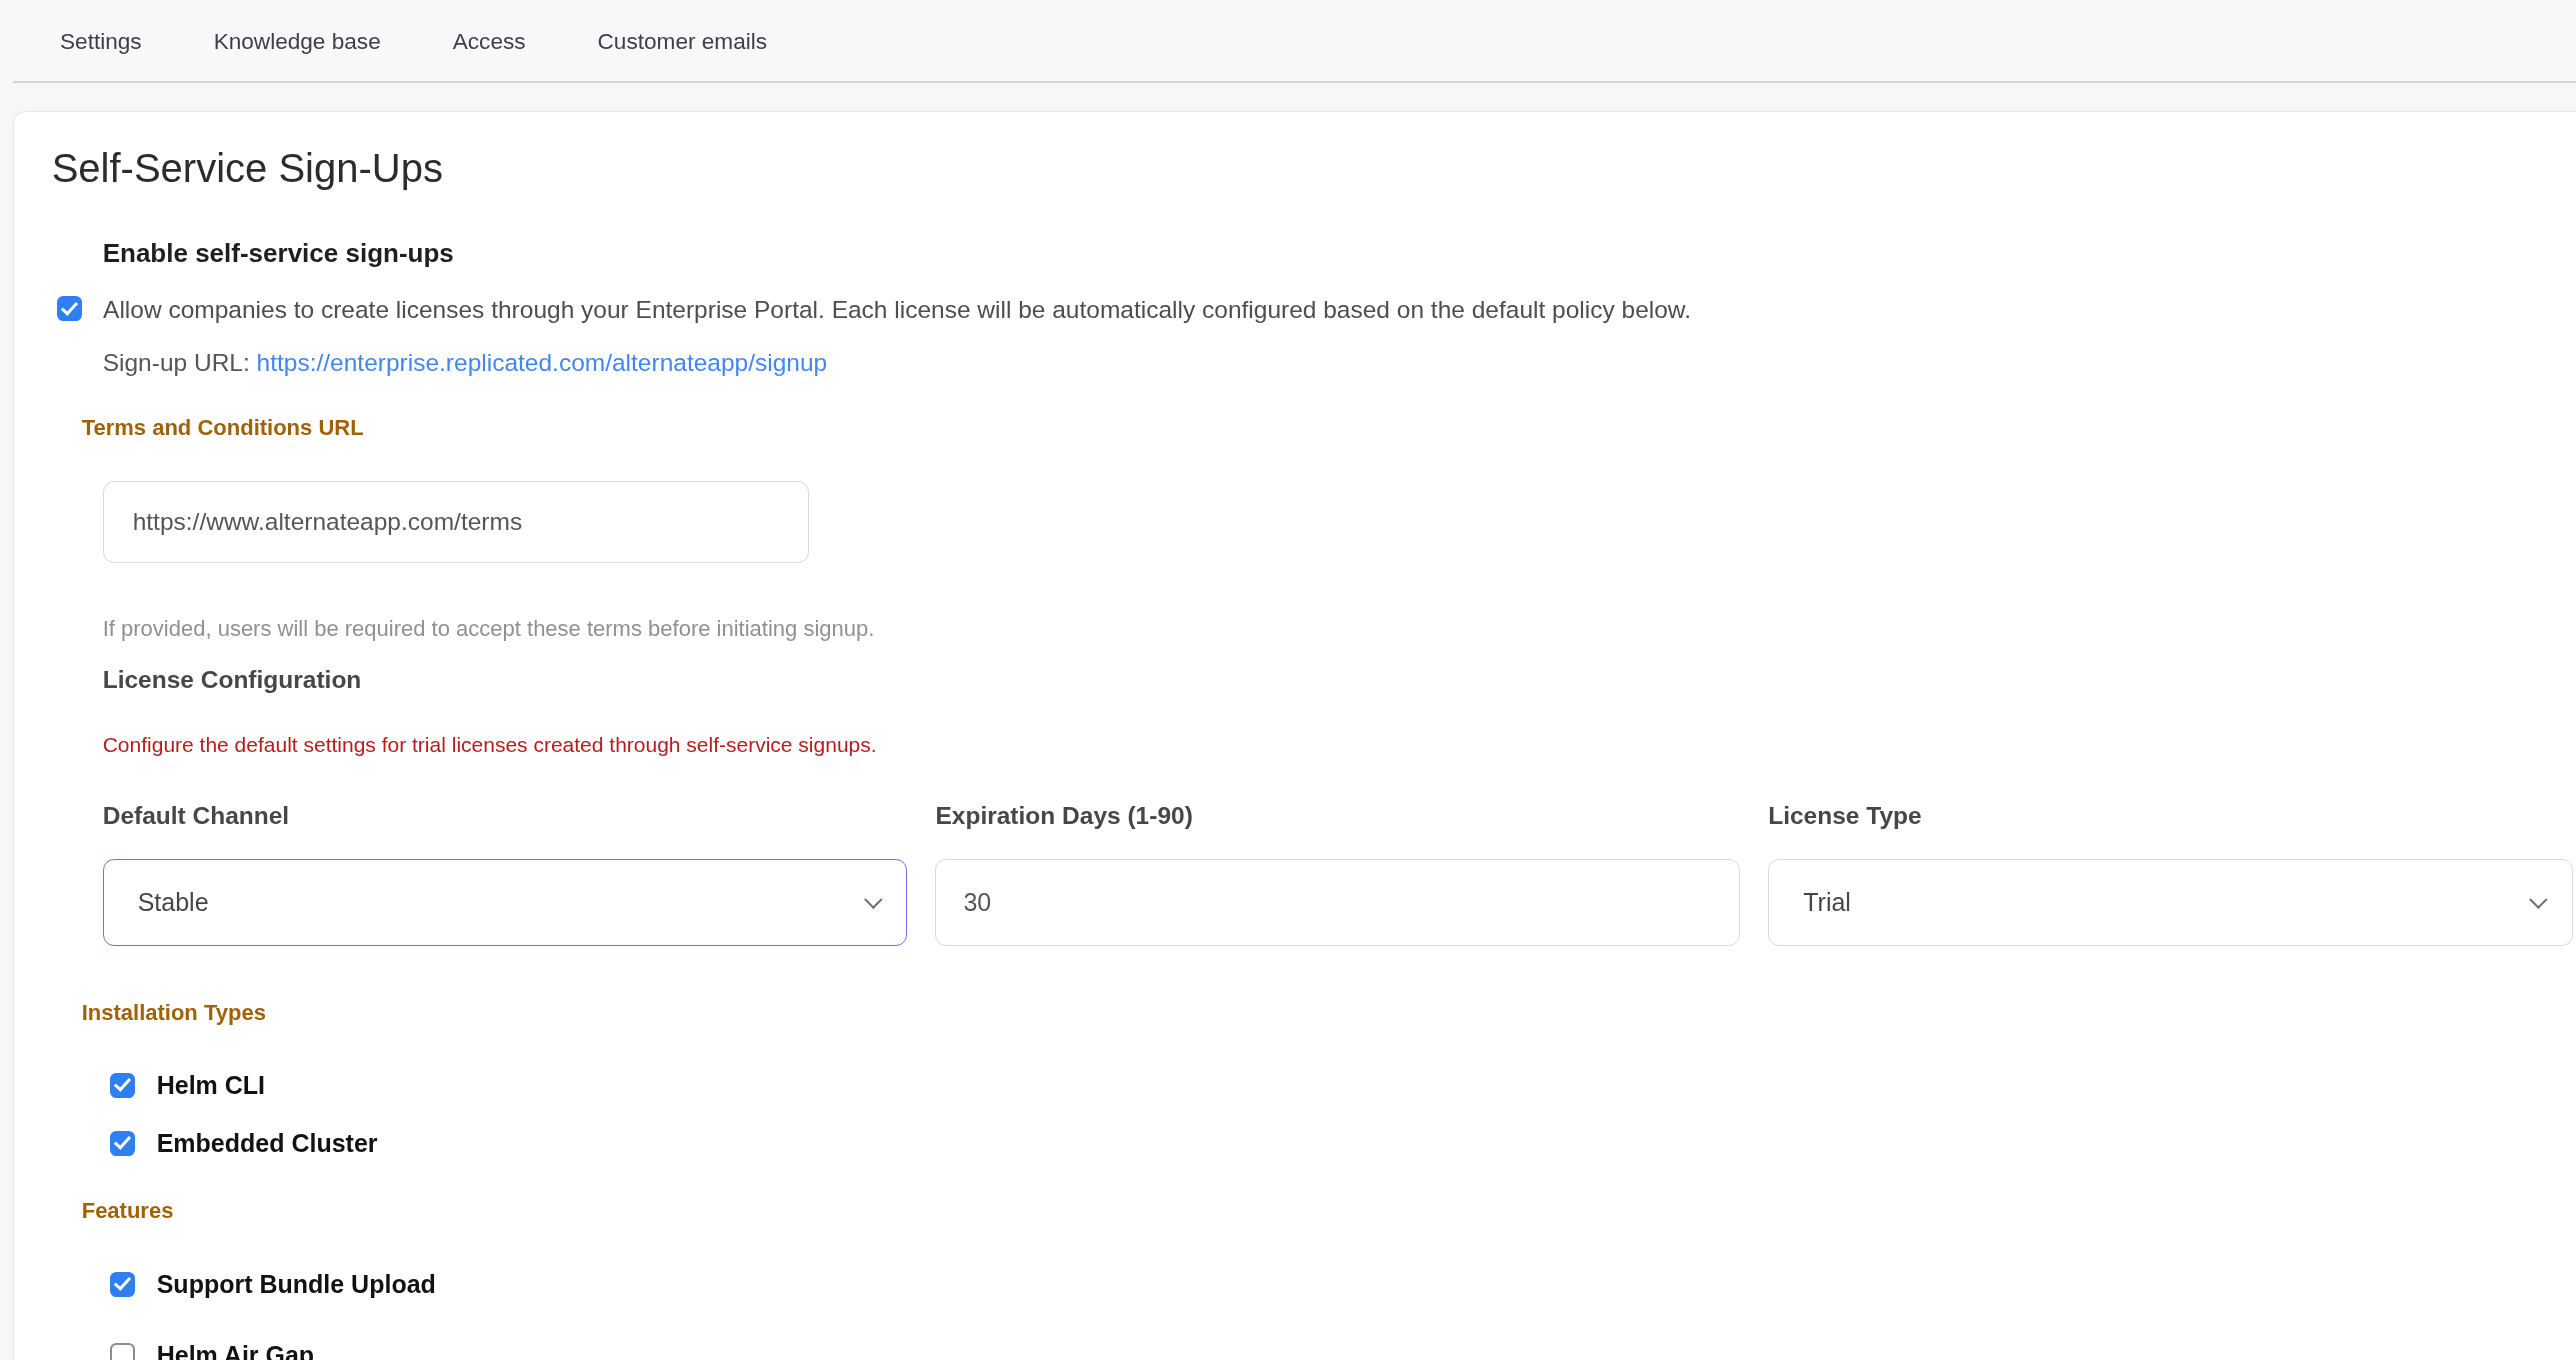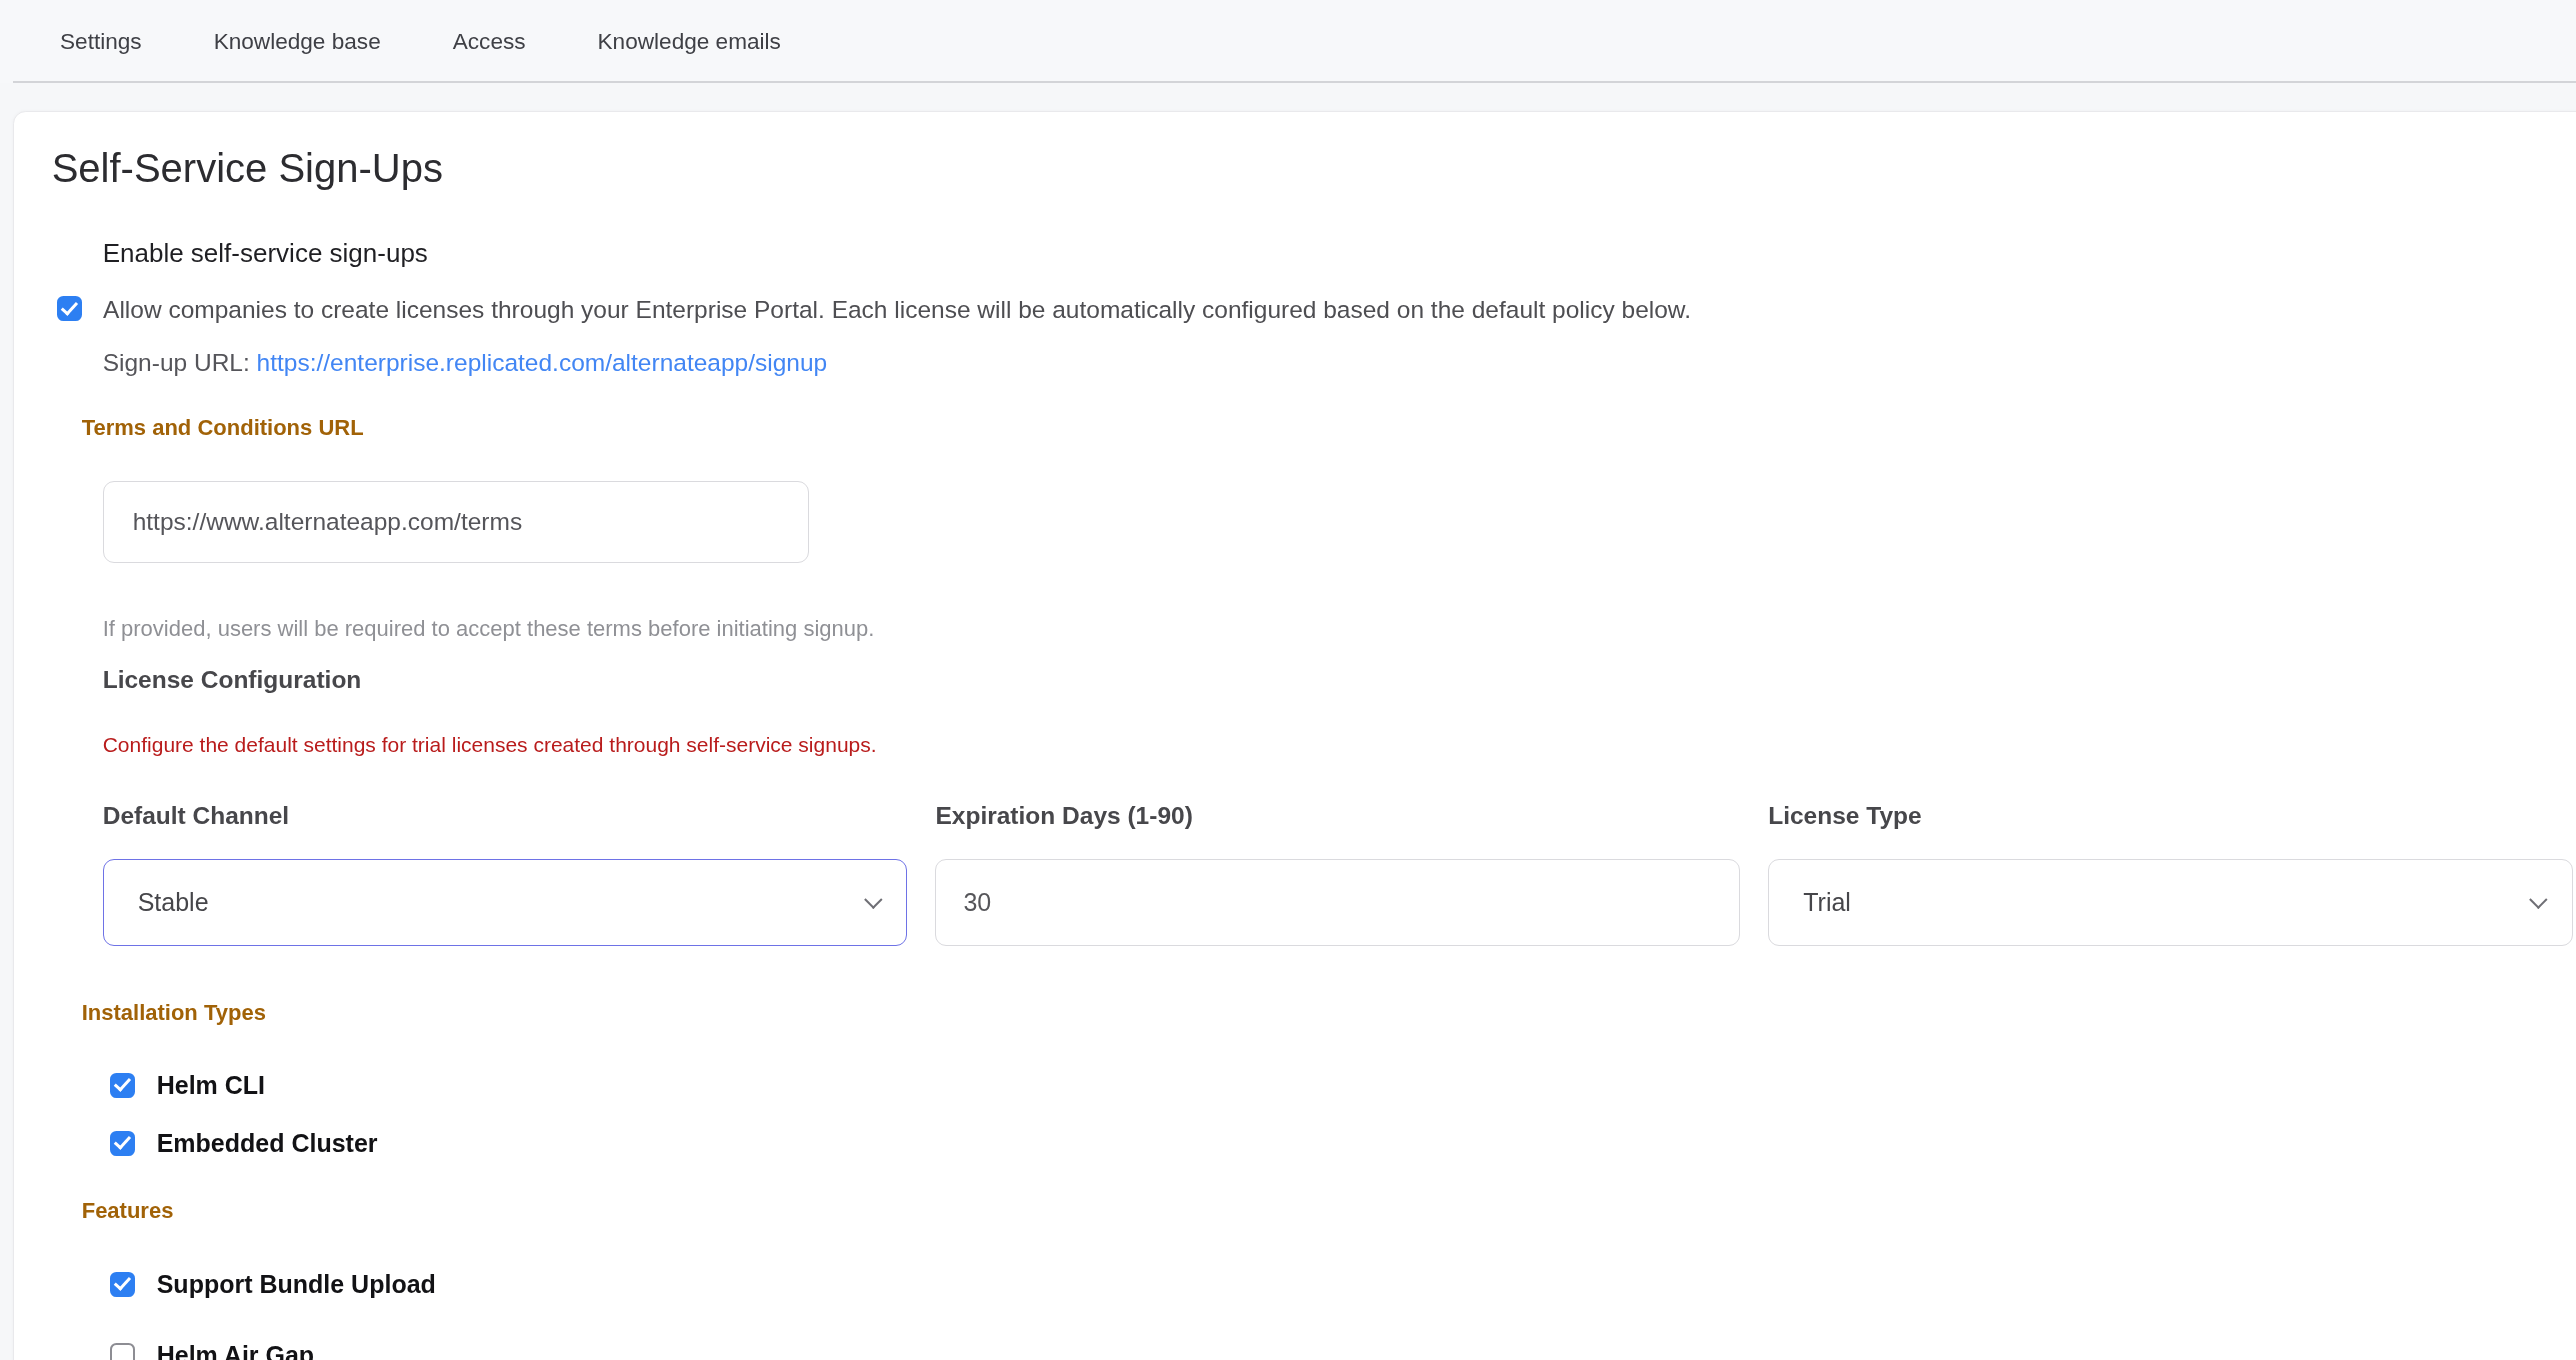--- a/index.html
+++ b/index.html
@@ -55,21 +55,21 @@
 
   .page-title {
     margin: 0;
     font-size: 40px; line-height: 36px;
     font-weight: 400; color: #2c2c30;
   }
 
   .enable-heading {
     margin: 51px 0 0 51px;
     font-size: 26px; line-height: 33px;
-    font-weight: 400; color: #1f1f23;
+    font-weight: 700; color: #1f1f23;
   }
 
   .enable-row {
     display: flex; align-items: flex-start;
     gap: 21px;
     margin: 23.5px 0 0 5.4px;
     font-size: 24.5px; line-height: 31px; color: #4e4e52;
   }
 
   .signup-line {
@@ -182,21 +182,21 @@
   .sec-label-top { margin-top: 51px; }
   .features-label-top { margin-top: 36px; }
 </style>
 </head>
 <body>
 
 <div class="tabbar">
   <div class="tab">Settings</div>
   <div class="tab">Knowledge base</div>
   <div class="tab">Access</div>
-  <div class="tab">Knowledge emails</div>
+  <div class="tab">Customer emails</div>
 </div>
 
 <div class="card">
 
   <h1 class="page-title">Self-Service Sign-Ups</h1>
 
   <h2 class="enable-heading">Enable self-service sign-ups</h2>
 
   <div class="enable-row">
     <span class="checkbox checked"></span>

